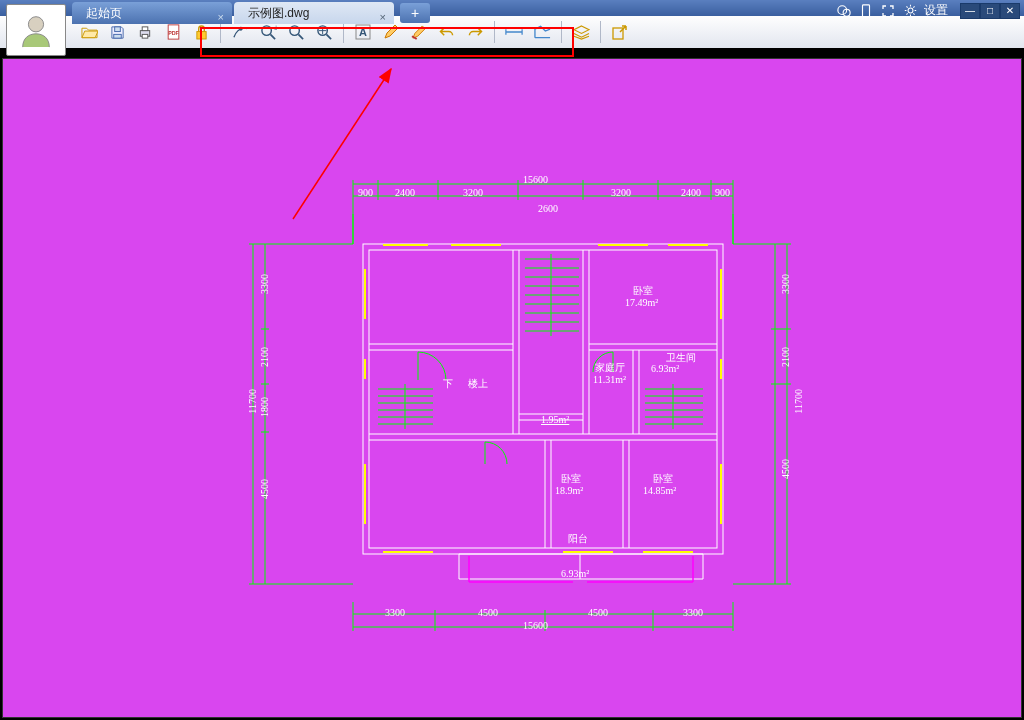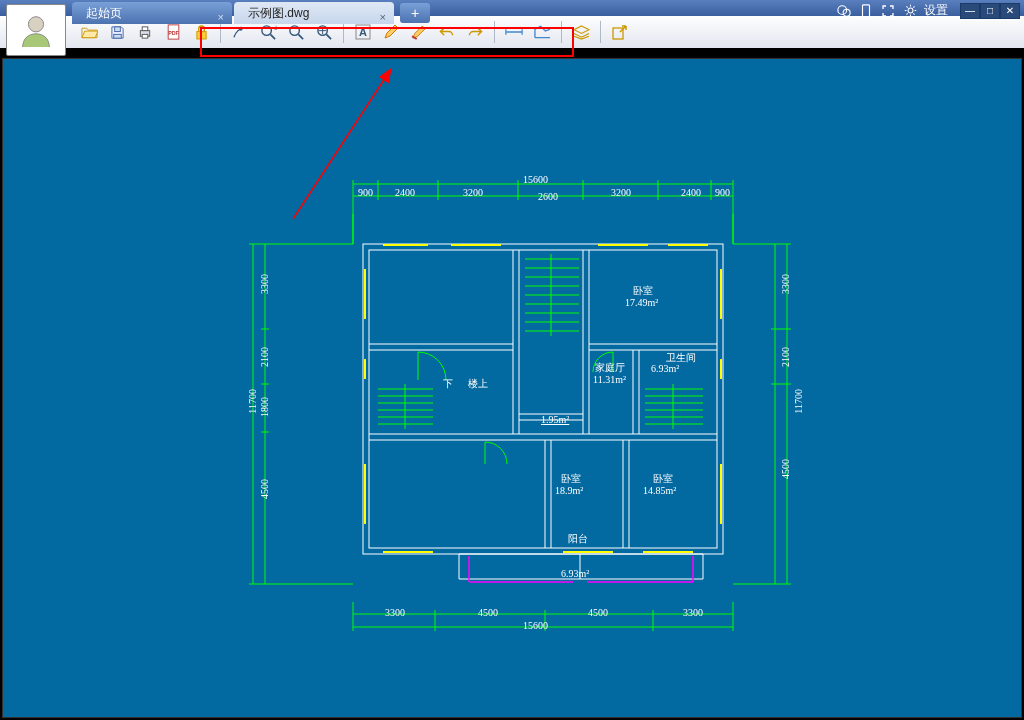--- a/index.html
+++ b/index.html
@@ -16,21 +16,21 @@
 .newtab{ width:30px; height:20px; background:linear-gradient(#7aa0d8,#4c72b0); border-radius:3px; margin-left:4px; margin-bottom:1px; display:flex;align-items:center;justify-content:center;color:#fff;font-size:14px;cursor:pointer;}
 .title-right{ position:absolute; right:4px; top:2px; display:flex; align-items:center; gap:6px; color:#fff; font-size:12px;}
 .title-right .ico{ width:16px; height:16px; display:flex;align-items:center;justify-content:center; cursor:pointer;}
 .winbtns{ display:flex; gap:0; margin-left:6px;}
 .winbtn{ width:20px; height:16px; background:#2a4a7a; color:#fff; font-size:10px; display:flex;align-items:center;justify-content:center; border:1px solid #1a3a6a; cursor:pointer;}
 .toolbar{ height:34px; background:linear-gradient(#fefefe,#e2e6ef); border-bottom:2px solid #000; display:flex; align-items:center; padding-left:72px;}
 .tgroup{ display:flex; align-items:center; gap:6px; padding:0 6px;}
 .tsep{ width:1px; height:22px; background:#b0b8c8; margin:0 2px;}
 .tbtn{ width:22px; height:22px; display:flex; align-items:center; justify-content:center; cursor:pointer; border:1px solid transparent; border-radius:2px;}
 .redbox{ position:absolute; border:2px solid #ff0000; pointer-events:none;}
-.canvas{ position:absolute; left:2px; top:58px; right:2px; bottom:2px; background:#0369a1; border:1px solid #333;}
+.canvas{ position:absolute; left:2px; top:58px; right:2px; bottom:2px; background:#d946ef; border:1px solid #333;}
 .arrow-line{ position:absolute; pointer-events:none;}
 
 .dtxt{ position:absolute; color:#fff; font-size:10px; white-space:nowrap; font-family:"SimSun",serif;}
 .dtxt.v{ writing-mode:vertical-rl; transform:rotate(180deg);}
 </style>
 </head>
 <body>
 
 <div class="titlebar">
   <div class="avatar-box">
@@ -352,21 +352,21 @@
         <path d="M202 258 A22 22 0 0 1 224 280"></path>
           <line x1="202" y1="258" x2="202" y2="280"></line>
       </g>
     </g>
   </svg>
 
   <div class="dtxt" style="left:520px; top:115px;">15600</div>
   <div class="dtxt" style="left:355px; top:128px;">900</div>
   <div class="dtxt" style="left:392px; top:128px;">2400</div>
   <div class="dtxt" style="left:460px; top:128px;">3200</div>
-  <div class="dtxt" style="left:535px; top:132px;">2600</div>
+  <div class="dtxt" style="left:535px; top:144px;">2600</div>
   <div class="dtxt" style="left:608px; top:128px;">3200</div>
   <div class="dtxt" style="left:678px; top:128px;">2400</div>
   <div class="dtxt" style="left:712px; top:128px;">900</div>
 
   <div class="dtxt" style="left:382px; top:548px;">3300</div>
   <div class="dtxt" style="left:475px; top:548px;">4500</div>
   <div class="dtxt" style="left:585px; top:548px;">4500</div>
   <div class="dtxt" style="left:680px; top:548px;">3300</div>
   <div class="dtxt" style="left:520px; top:561px;">15600</div>
 

